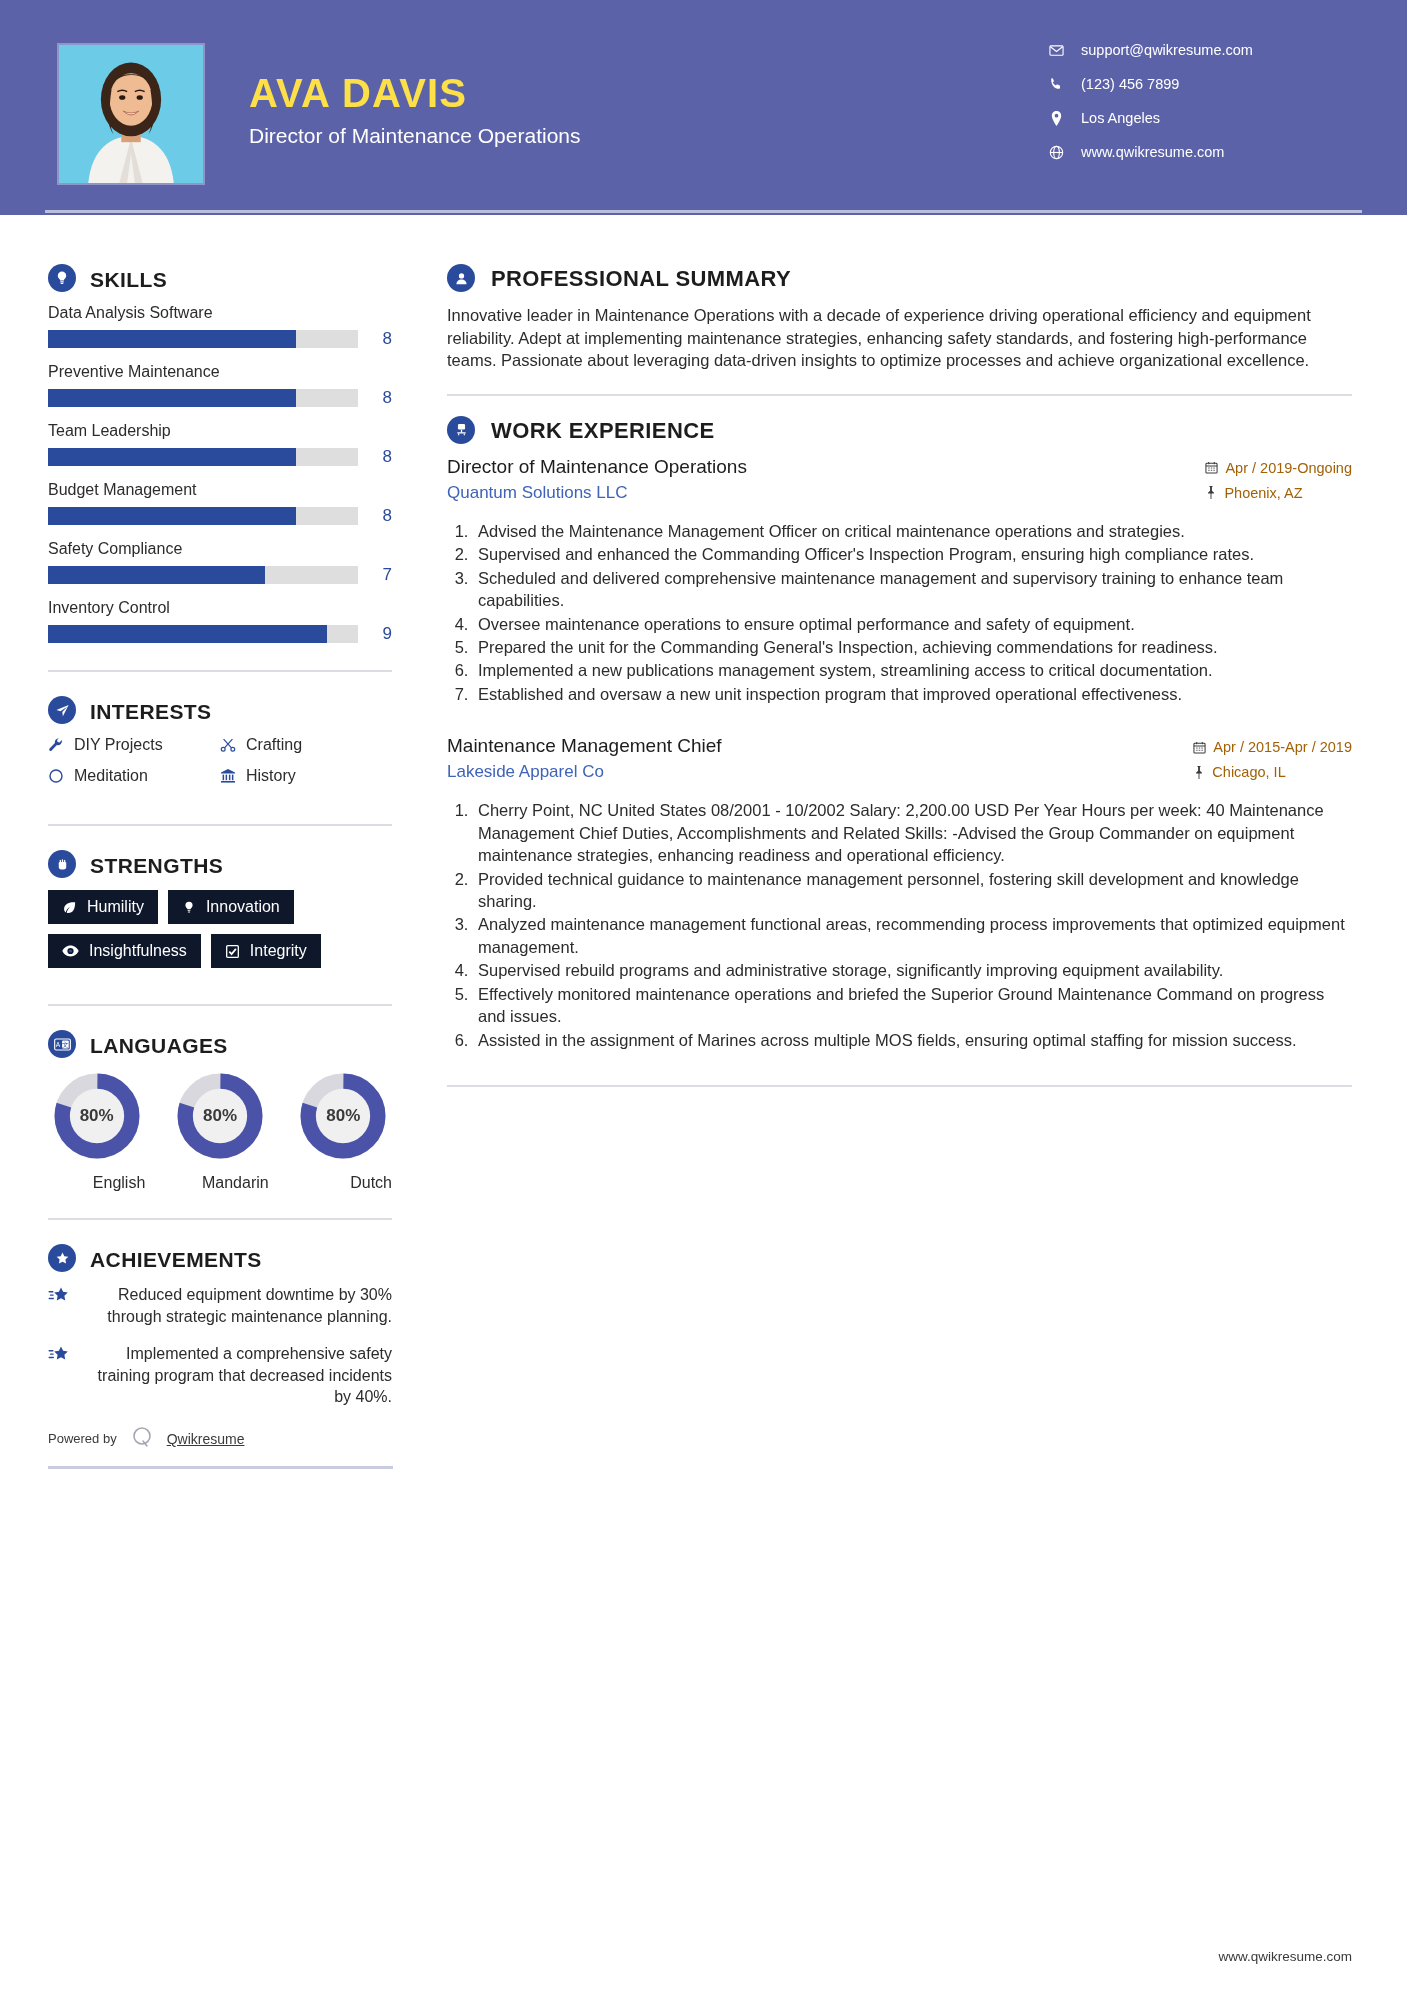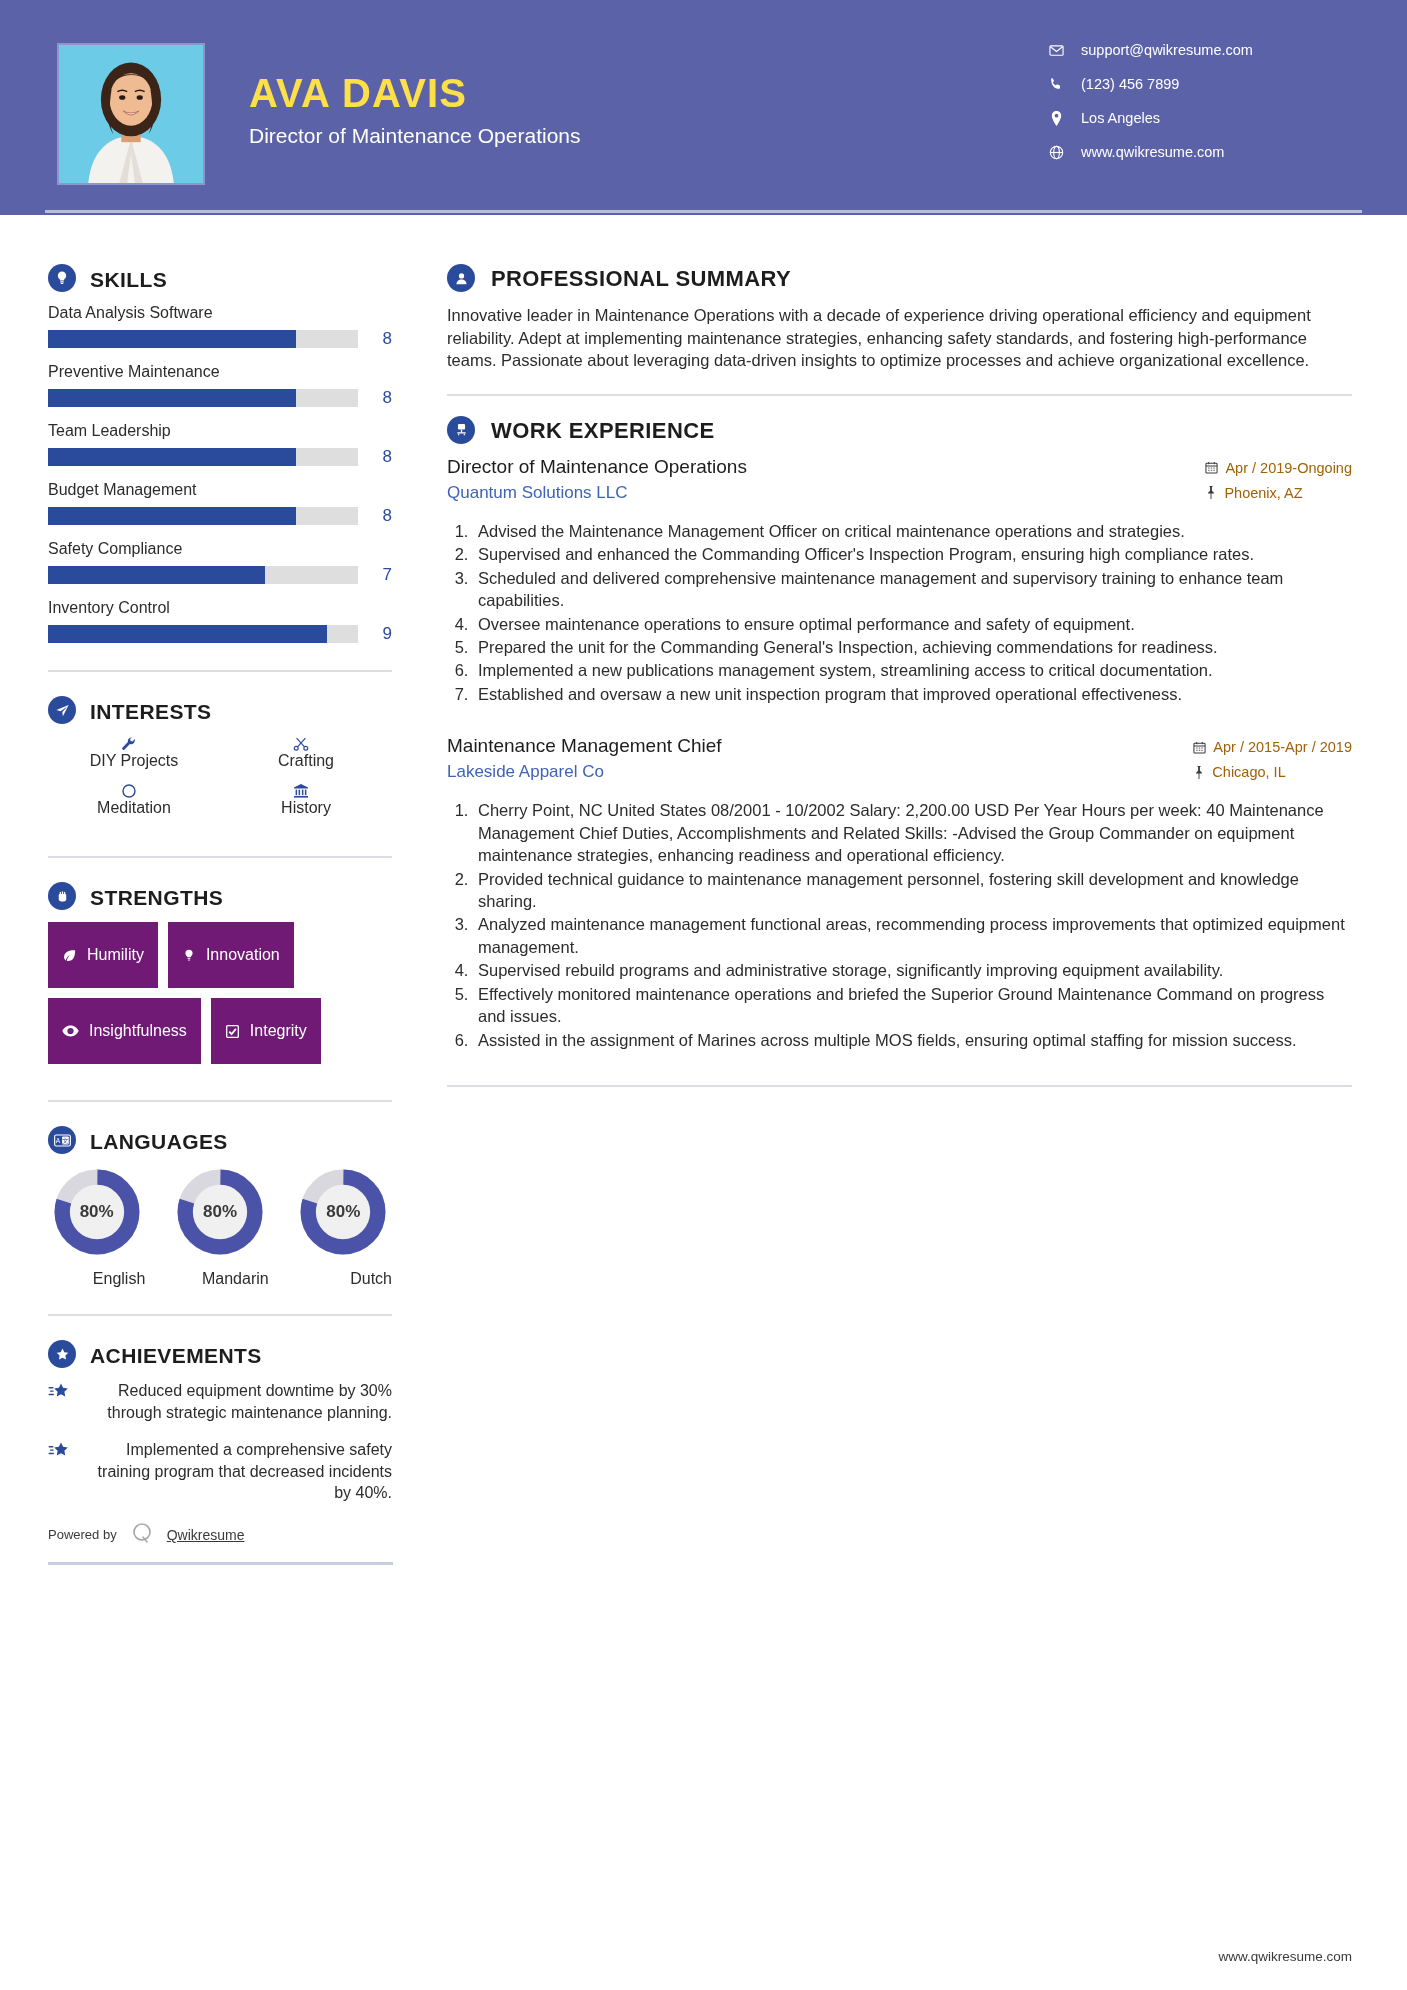--- a/index.html
+++ b/index.html
@@ -179,35 +179,34 @@
     display: flex;
     flex-wrap: wrap;
   }
   .interest {
     width: 50%;
     display: flex;
     align-items: center;
     margin-bottom: 13px;
     font-size: 16px;
     color: #2c2c2c;
-    flex-direction: column;
   }
   .interest .ii {
     width: 26px; flex: none;
     display: flex; align-items: center; justify-content: flex-start;
     color: #2a4a9c;
   }
 
   
   .str-grid { display: flex; flex-wrap: wrap; }
   .strength {
-    background: #701a75;
+    background: #0f172a;
     color: #ffffff;
     font-size: 16px;
-    padding: 24px 14px;
+    padding: 8px 14px;
     margin: 0 10px 10px 0;
     display: flex;
     align-items: center;
   }
   .strength .si {
     margin-right: 10px;
     display: flex; align-items: center;
     color: #ffffff;
   }
 

